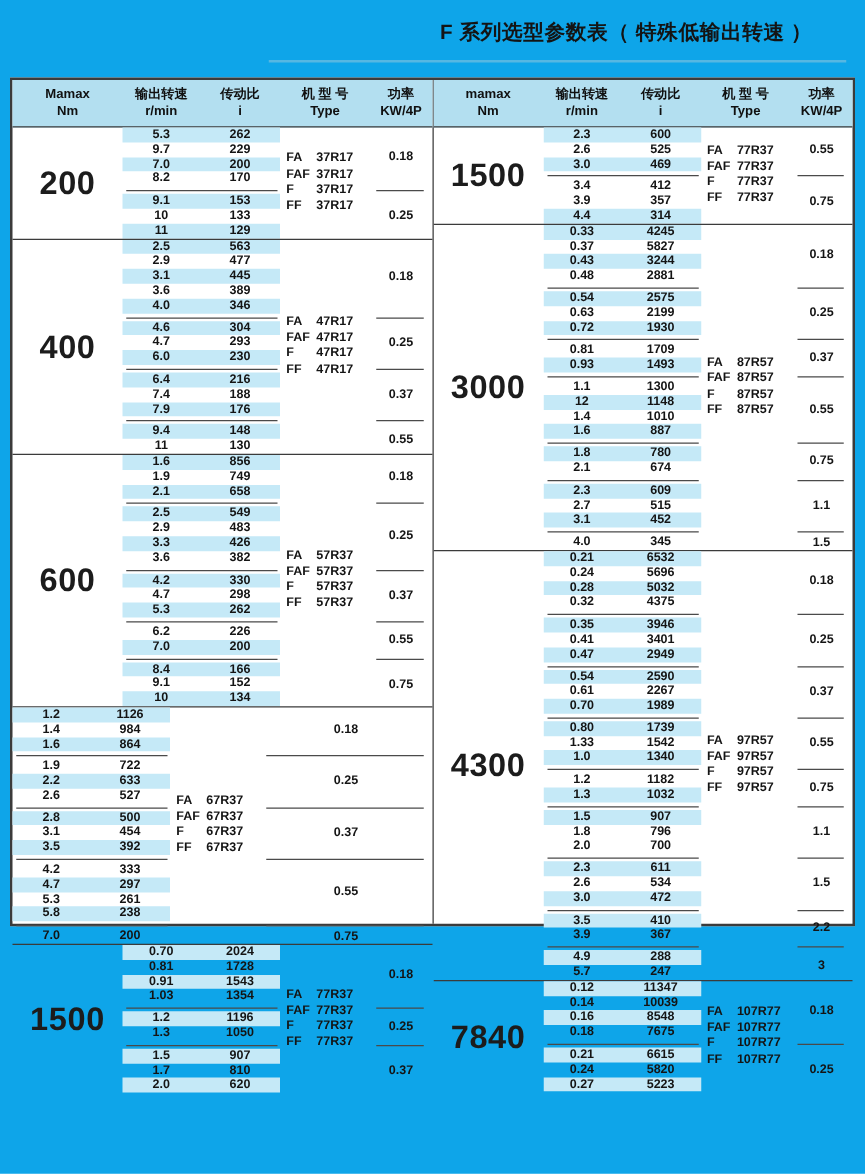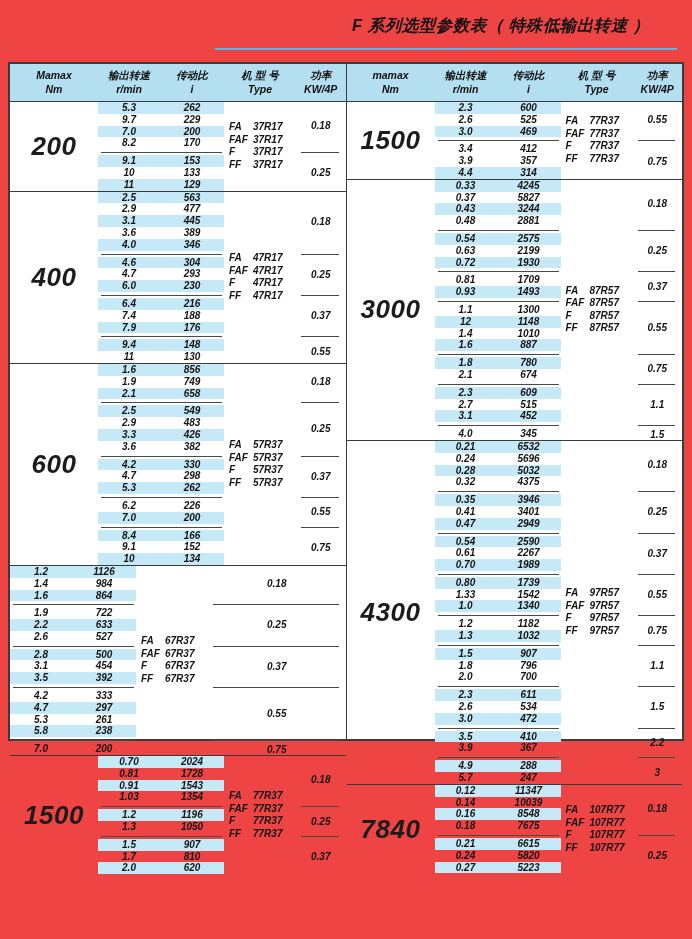--- a/index.html
+++ b/index.html
@@ -2,21 +2,21 @@
 <html style="--headbg: #b3dff0; --stripe: #c5e9f7; --accent: #56b7e2; --border: #3b3b3b;"><head>
 <meta charset="utf-8">
 <style>
   * { margin:0; padding:0; box-sizing:border-box; }
   html,body { background:#ffffff; }
   body {
     width:692px; height:939px; position:relative;
     font-family:"Liberation Sans","DejaVu Sans",sans-serif;
     color:#141414; overflow:hidden;
   }
-  .page { position:absolute; inset:0; background:#ef4444;font-style:italic; }
+  .page { position:absolute; inset:0; background:#0ea5e9; }
   .title {
     position:absolute; top:15px; left:352px;
     font-size:16.5px; font-weight:bold; letter-spacing:0.5px; white-space:nowrap;
   }
   .title-underline {
     position:absolute; top:48px; left:215px; width:462px; height:2px;
     background:var(--accent, #56b7e2);
   }
   .table-frame {
     position:absolute; left:8px; top:62px; width:676px; height:679px;

